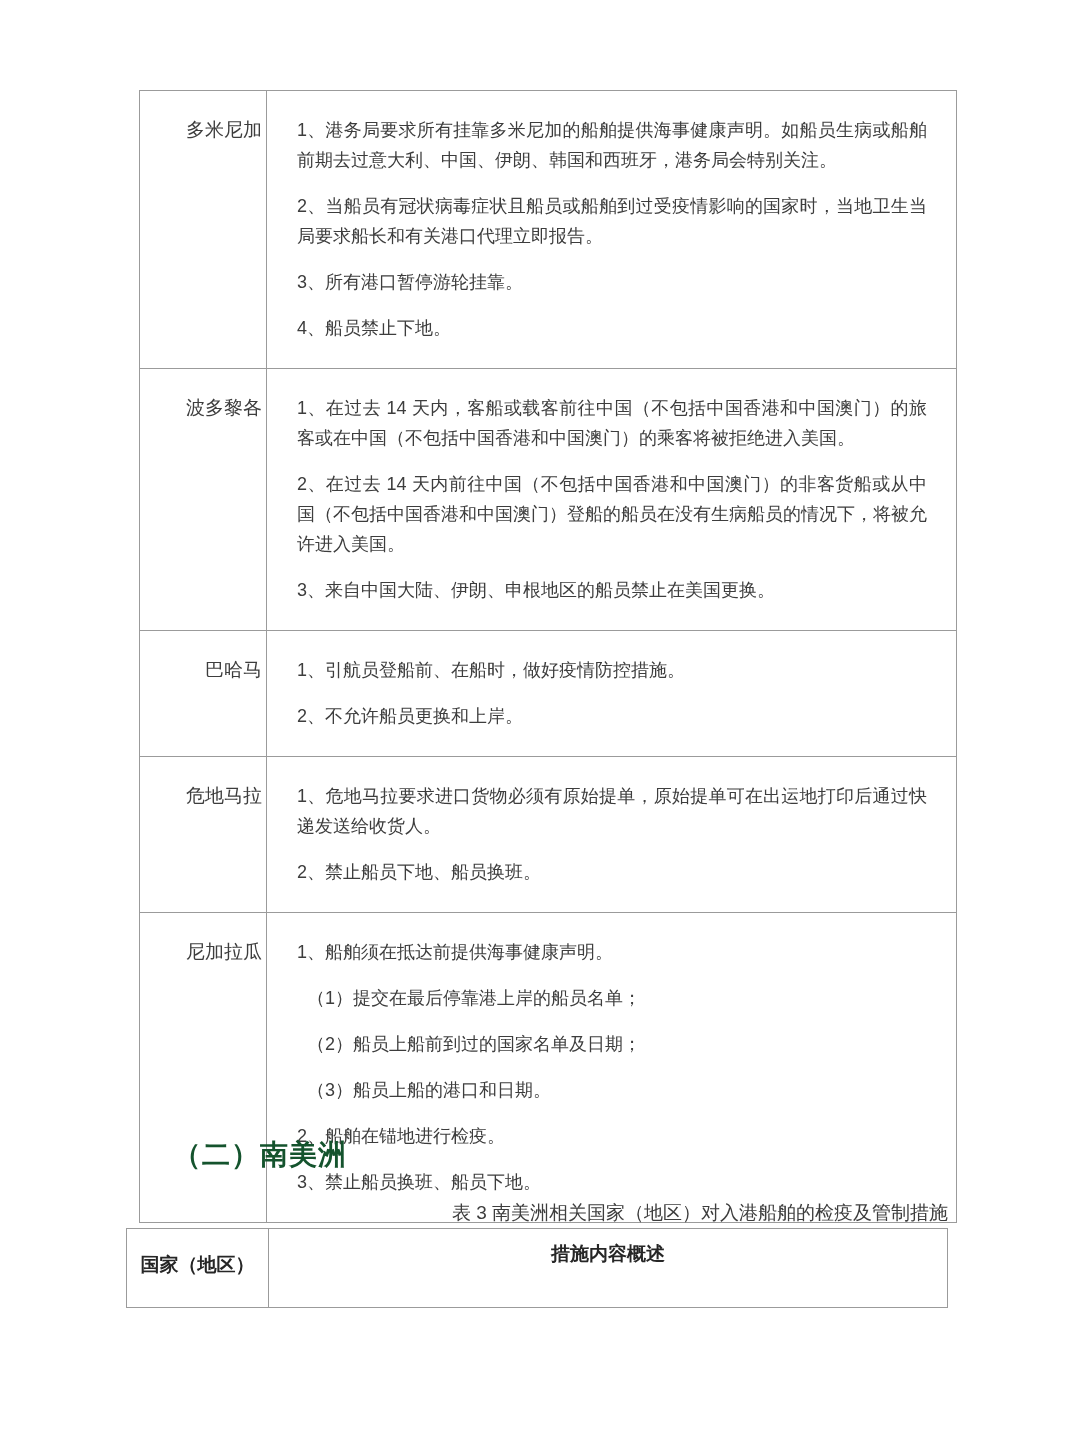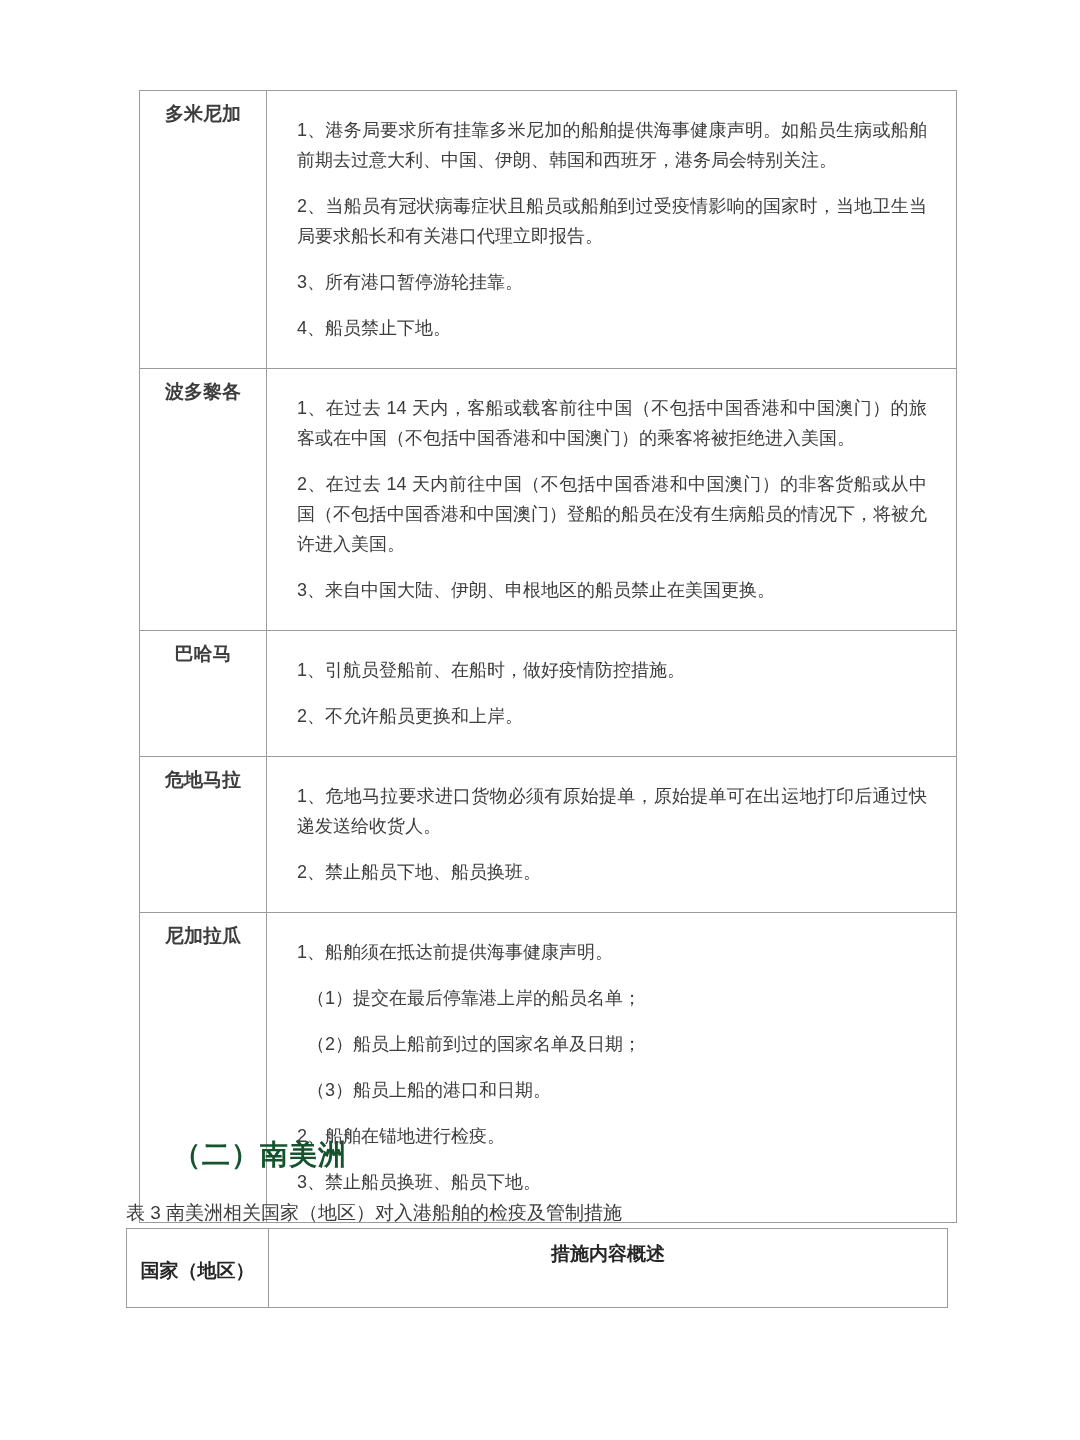--- a/index.html
+++ b/index.html
@@ -27,24 +27,23 @@
   }
   .measures-table td {
     border: 1px solid #9b9b9b;
     vertical-align: top;
     font-size: 18px;
     line-height: 30px;
     color: #3d3d3d;
   }
   .measures-table td.country {
     width: 118px;
-    text-align: center;
-    padding: 8px 4px 9px;
+    text-align: right;
+    padding: 24px 4px 9px;
     font-size: 19px;
-    font-weight: bold;
   }
   .measures-table td.measures {
     padding: 8px 13px 9px 14px;
     text-align: justify;
   }
   .measures-table p.item {
     margin: 16px;
   }
   .measures-table p.item.indent {
     padding-left: 10px;
@@ -61,21 +60,21 @@
     color: #14532d;
     letter-spacing: 1px;
   }
 
   
   .table-caption {
     position: absolute;
     left: 126px;
     top: 1199px;
     width: 822px;
-    text-align: left;
+    text-align: right;
     font-size: 19px;
     line-height: 28px;
     color: #3d3d3d;
   }
 
   
   .sa-table {
     position: absolute;
     left: 126px;
     top: 1228px;
@@ -88,21 +87,21 @@
     border: 1px solid #9b9b9b;
     vertical-align: top;
     font-size: 19px;
     line-height: 28px;
     font-weight: bold;
     color: #262626;
     text-align: center;
   }
   .sa-table td.sa-country {
     width: 117px;
-    padding: 28px 12px 10px;
+    padding: 22px 12px 10px;
   }
   .sa-table td.sa-measures {
     padding: 11px 12px 10px;
   }
 </style>
 </head>
 <body>
 
 <table class="measures-table">
   <tbody>

